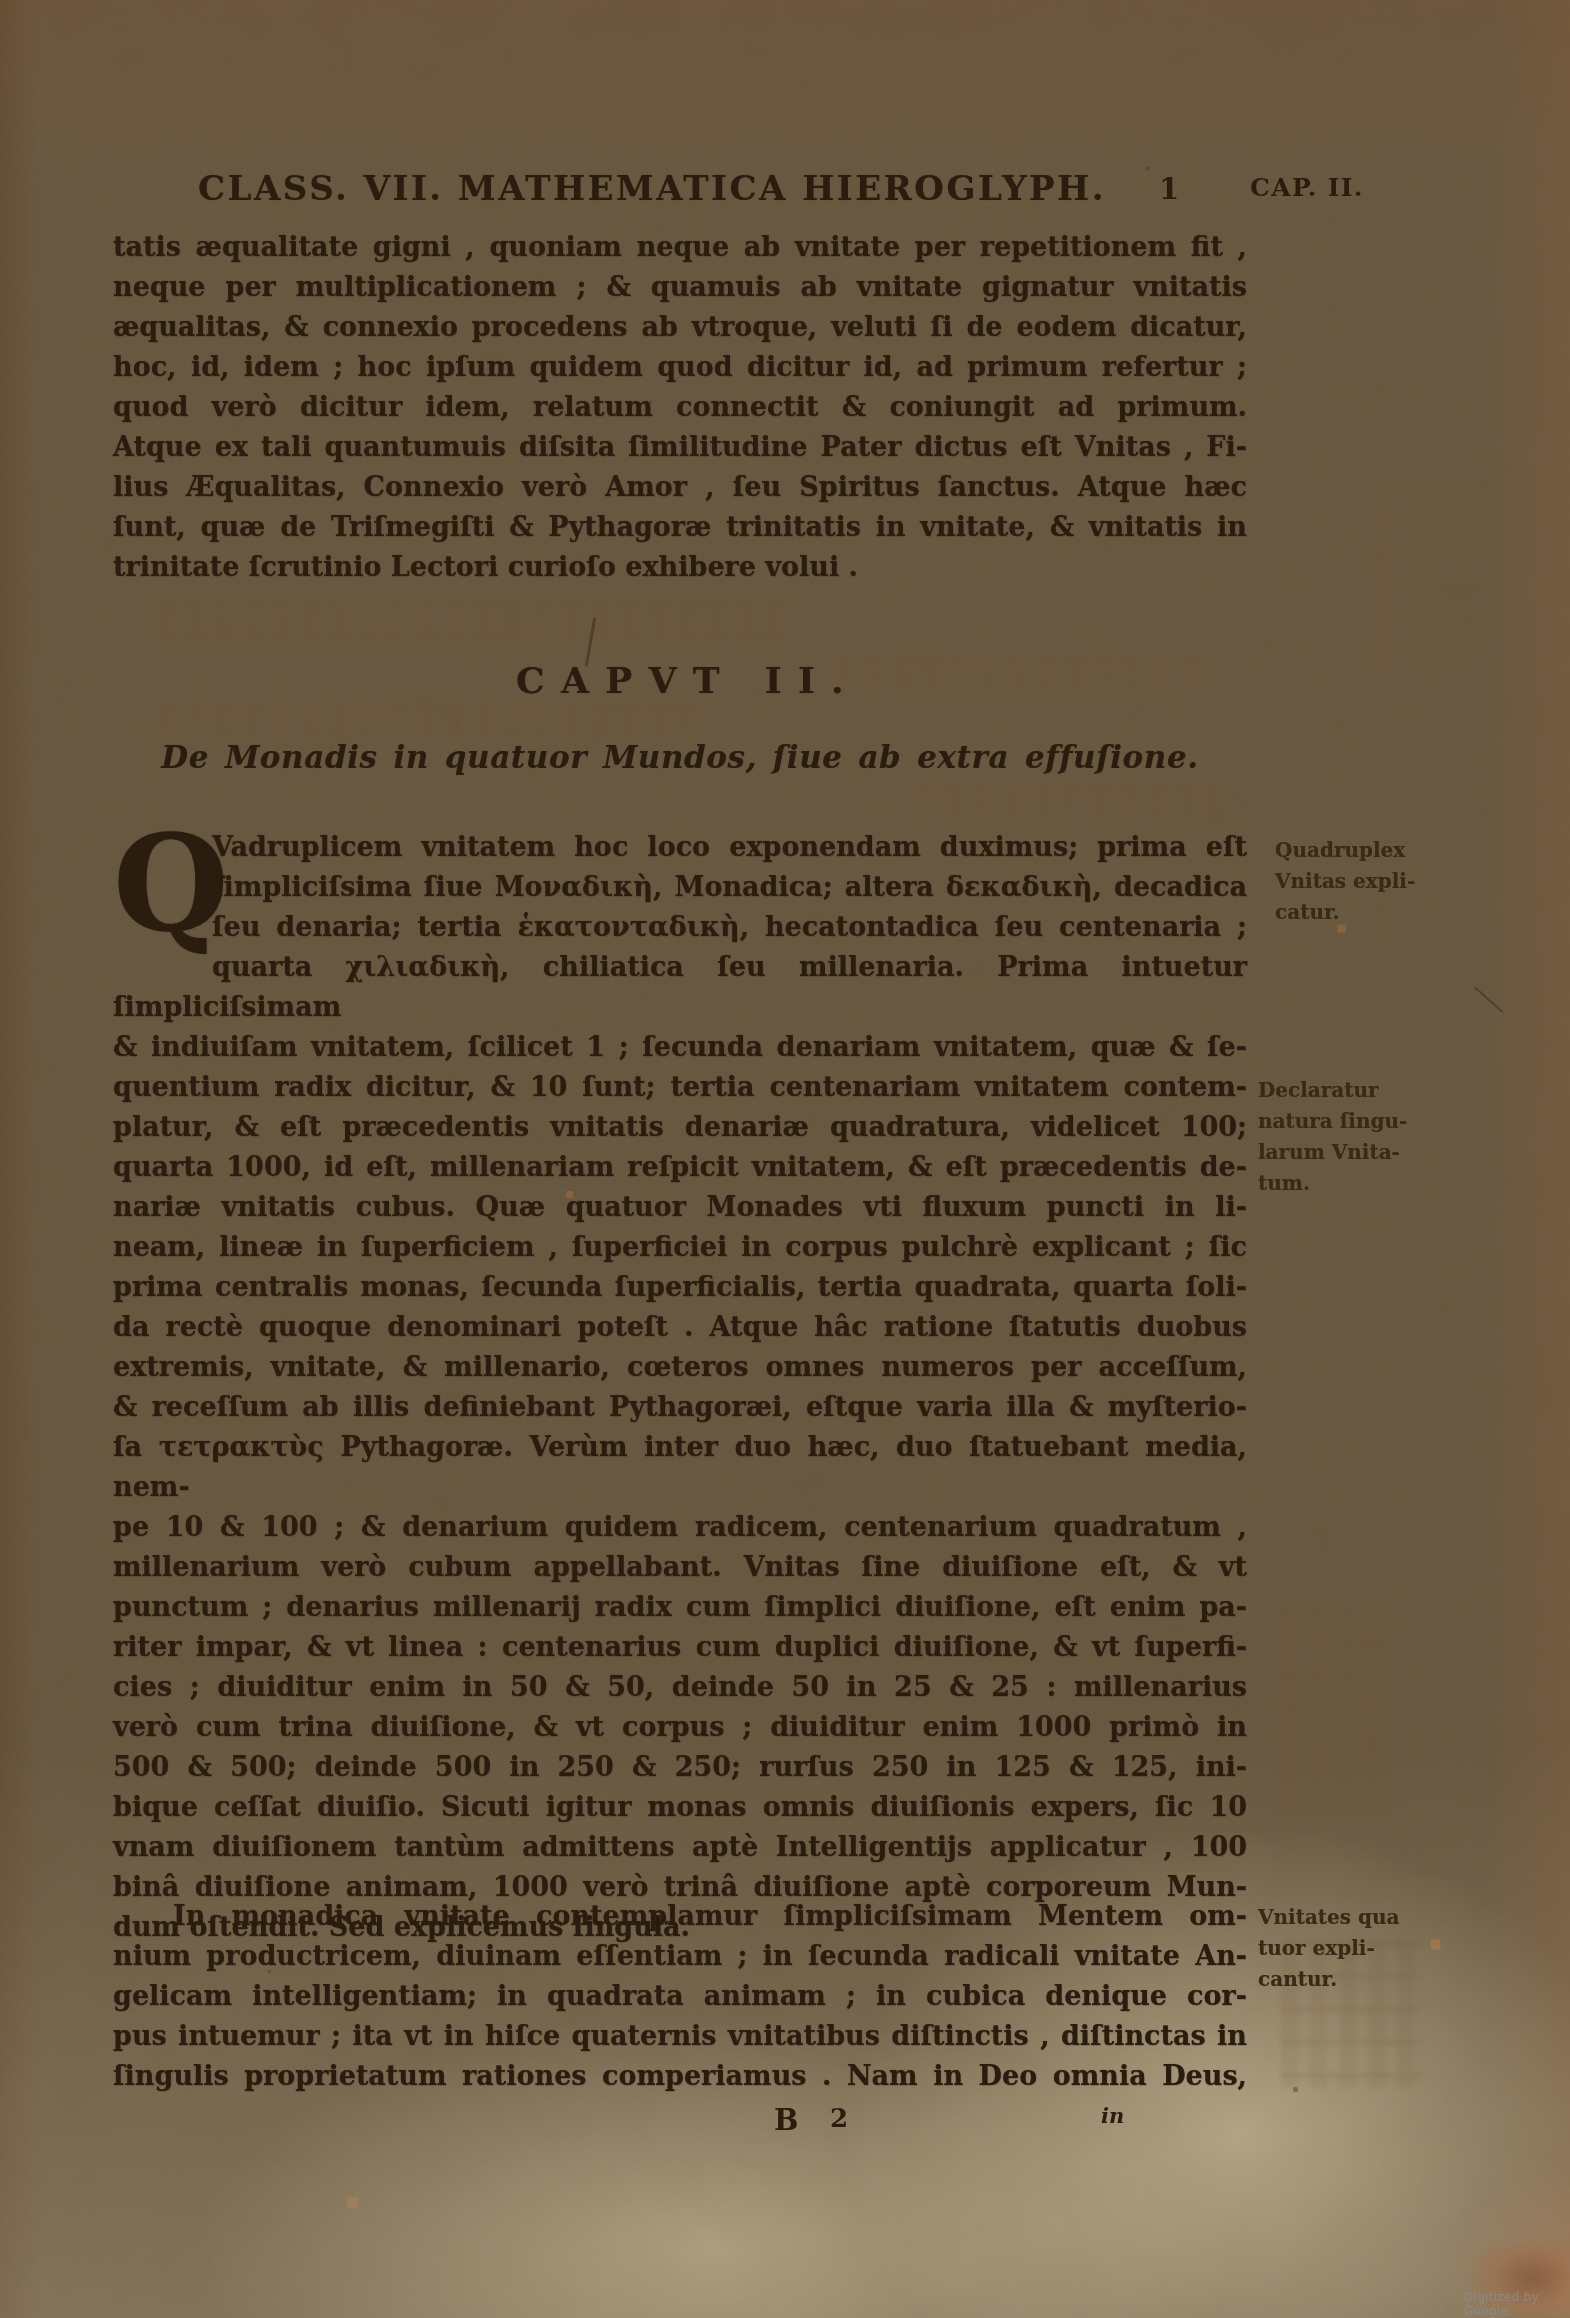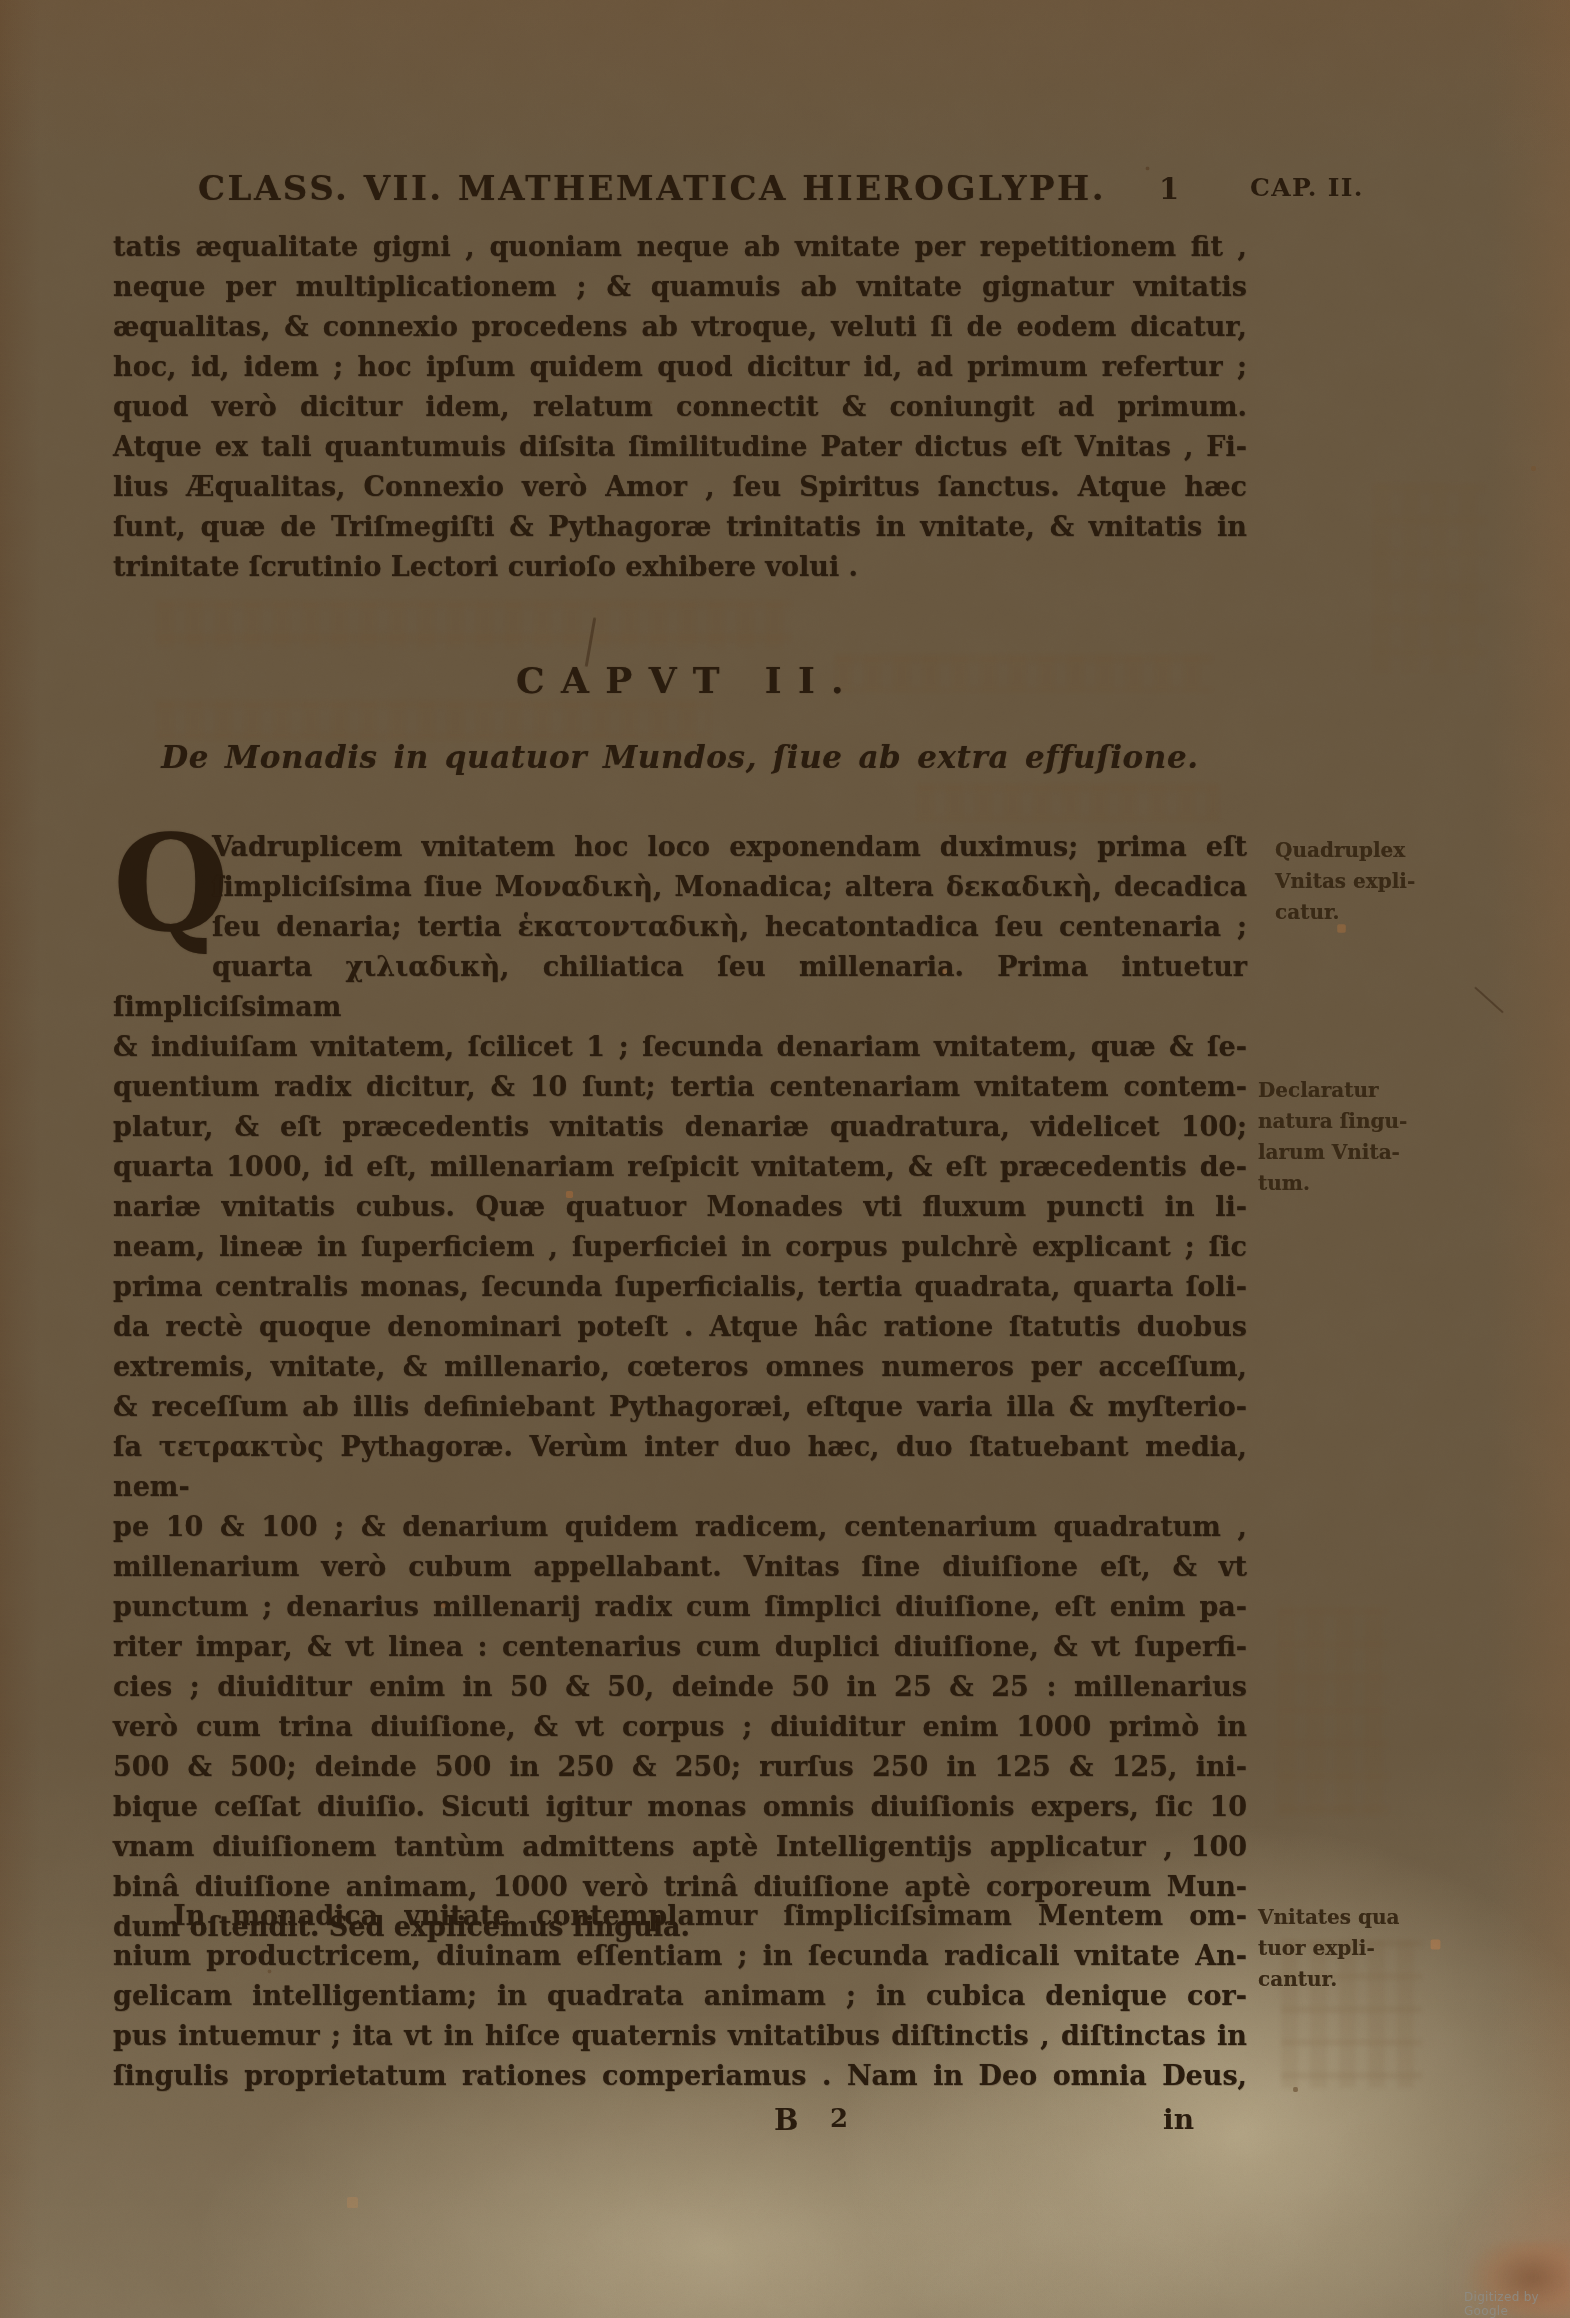--- a/index.html
+++ b/index.html
@@ -33,21 +33,21 @@
     font-style:italic;font-weight:700;font-size:31px;letter-spacing:0.6px;word-spacing:4.4px;
     text-shadow:0 0 0.8px rgba(44,30,15,.5);}
   .qpara{position:absolute;left:0;top:827px;width:100%;}
   .dropcap{float:left;width:99px;height:118px;font-size:133px;line-height:94px;
     font-weight:700;padding-top:8.8px;text-shadow:0 0 1.3px rgba(44,30,15,.55);}
   .para3{position:absolute;left:0;top:1896px;width:100%;}
   .indent1{padding-left:60px;}
   .sigline{position:absolute;left:0;top:2103px;width:100%;height:44px;}
   .sig-b{position:absolute;left:661px;font-size:29px;font-weight:700;}
   .sig-n{position:absolute;left:717px;font-size:26px;font-weight:700;}
-  .catchword{position:absolute;left:1050px;font-size:28px;font-weight:700;}
+  .catchword{position:absolute;left:988px;font-size:21px;font-weight:700;font-style:italic;}
   .pagehead{position:absolute;top:168px;left:0;width:1570px;height:44px;}
   .running-title{position:absolute;left:198px;top:0;font-size:34px;font-weight:700;letter-spacing:2.5px;
     text-shadow:0 0 0.9px rgba(44,30,15,.6);}
   .page-num{position:absolute;left:1159px;top:3.8px;font-size:29px;font-weight:700;}
   .cap-right{position:absolute;left:1250px;top:5px;font-size:25px;font-weight:700;letter-spacing:1.3px;}
   .mnote{position:absolute;width:151px;font-size:20px;line-height:31px;font-weight:700;
     color:var(--note_ink,#3a2a16);text-shadow:0 0 0.6px rgba(58,42,22,.55);}
   .n1{left:1258px;top:835px;margin-left:17px;}
   .n2{left:1258px;top:1075px;}
   .n3{left:1258px;top:1902px;}

